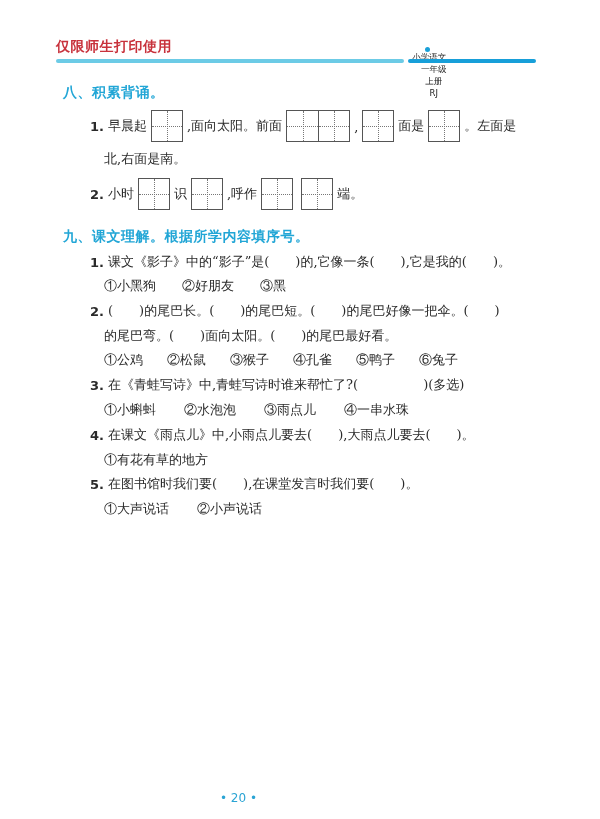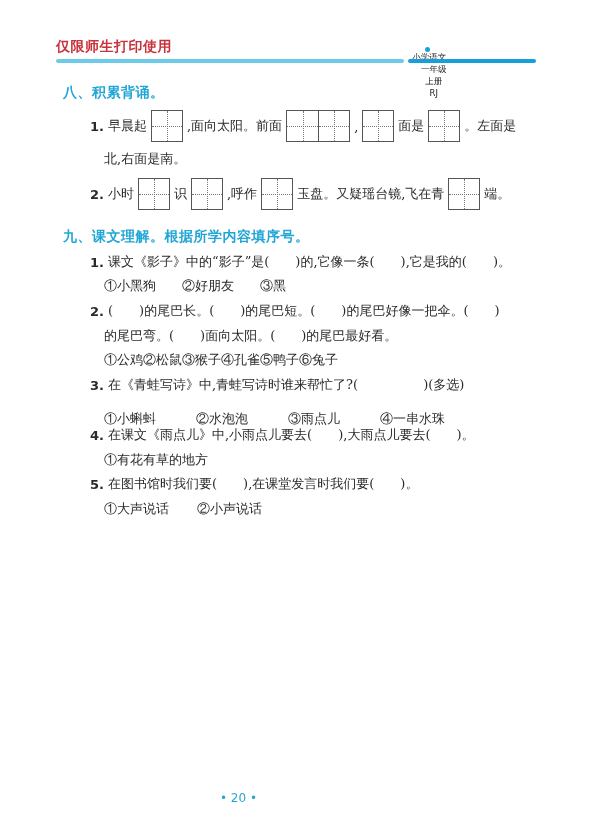--- a/index.html
+++ b/index.html
@@ -63,21 +63,20 @@
 <div class="line" style="left:104px; top:150px;">北,右面是南。</div>
 
 <div class="line" style="left:90px; top:178px;">
   <span class="num">2.</span>
   <span>小时</span>
   <span class="tian"></span>
   <span>识</span>
   <span class="tian"></span>
   <span>,呼作</span>
   <span class="tian"></span>
-  <span>玉盘。又疑瑶台镜,飞在青</span>
   <span class="tian"></span>
   <span>端。</span>
 </div>
 
 <div class="section-title" style="top:228px;">九、课文理解。根据所学内容填序号。</div>
 
 <div class="line" style="left:90px; top:253px;">
   <span class="num">1.</span>
   <span>课文《影子》中的“影子”是(　　)的,它像一条(　　),它是我的(　　)。</span>
 </div>
@@ -85,34 +84,34 @@
   <span>①小黑狗</span>
   <span>②好朋友</span>
   <span>③黑</span>
 </div>
 
 <div class="line" style="left:90px; top:302px;">
   <span class="num">2.</span>
   <span>(　　)的尾巴长。(　　)的尾巴短。(　　)的尾巴好像一把伞。(　　)</span>
 </div>
 <div class="line" style="left:104px; top:327px;">的尾巴弯。(　　)面向太阳。(　　)的尾巴最好看。</div>
-<div class="line" style="left:104px; top:351px; align-items:center;">
+<div class="line" style="left:104px; top:351px; gap:24px;align-items:center;">
   <span>①公鸡</span>
   <span>②松鼠</span>
   <span>③猴子</span>
   <span>④孔雀</span>
   <span>⑤鸭子</span>
   <span>⑥兔子</span>
 </div>
 
 <div class="line" style="left:90px; top:376px;">
   <span class="num">3.</span>
   <span>在《青蛙写诗》中,青蛙写诗时谁来帮忙了?(　　　　　)(多选)</span>
 </div>
-<div class="line" style="left:104px; top:410px; gap:40px;text-align:center;">
+<div class="line" style="left:104px; top:401px; gap:28px;text-align:center;">
   <span>①小蝌蚪</span>
   <span>②水泡泡</span>
   <span>③雨点儿</span>
   <span>④一串水珠</span>
 </div>
 
 <div class="line" style="left:90px; top:426px;">
   <span class="num">4.</span>
   <span>在课文《雨点儿》中,小雨点儿要去(　　),大雨点儿要去(　　)。</span>
 </div>

